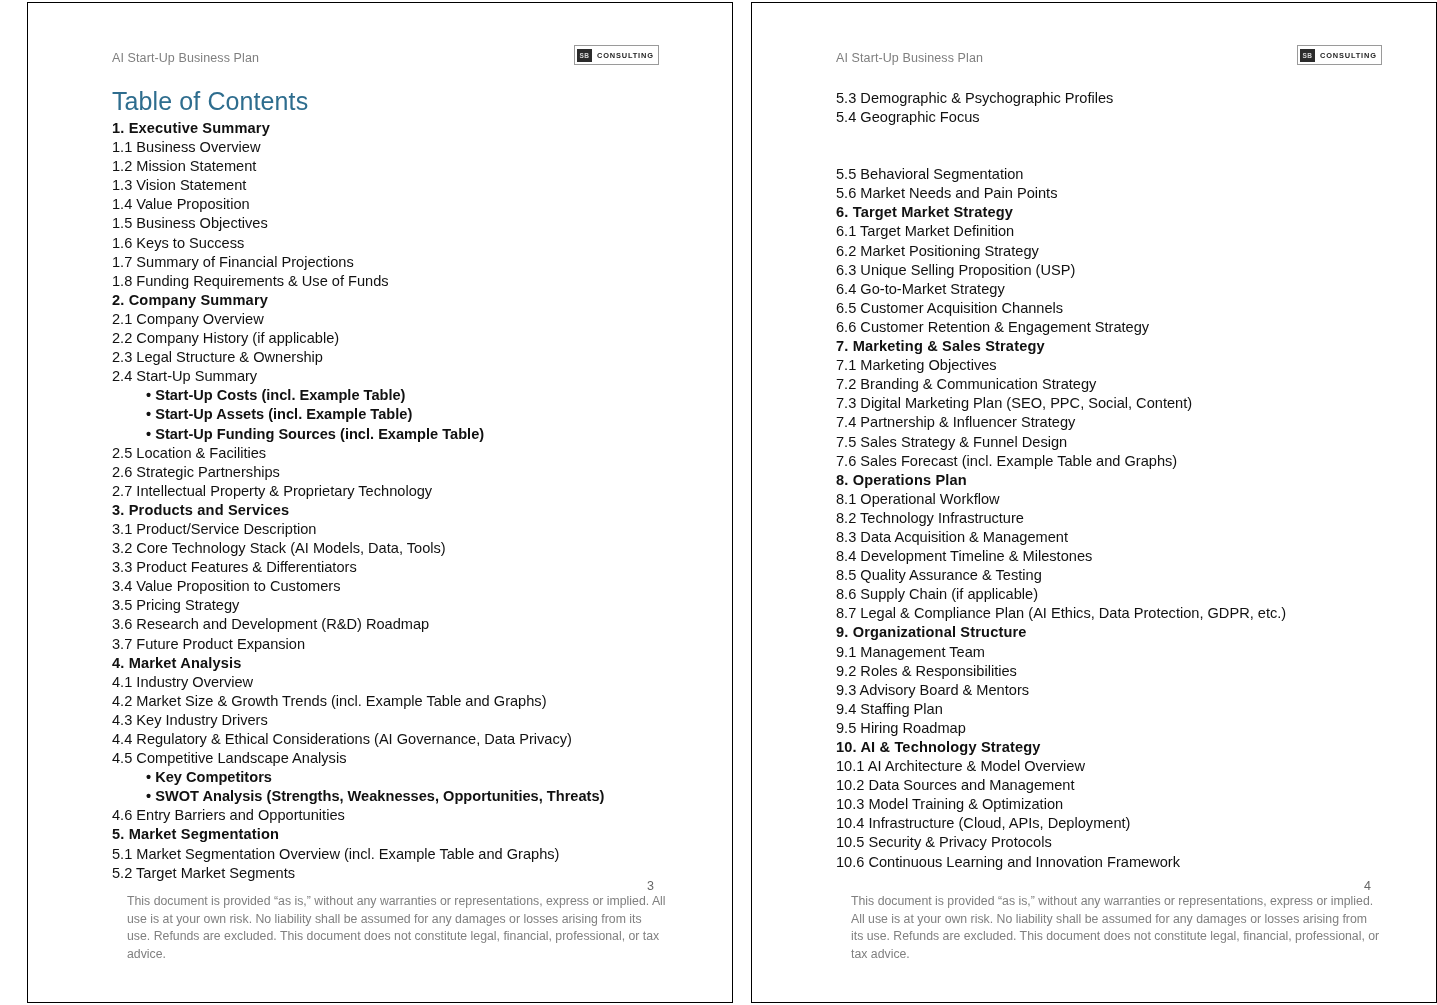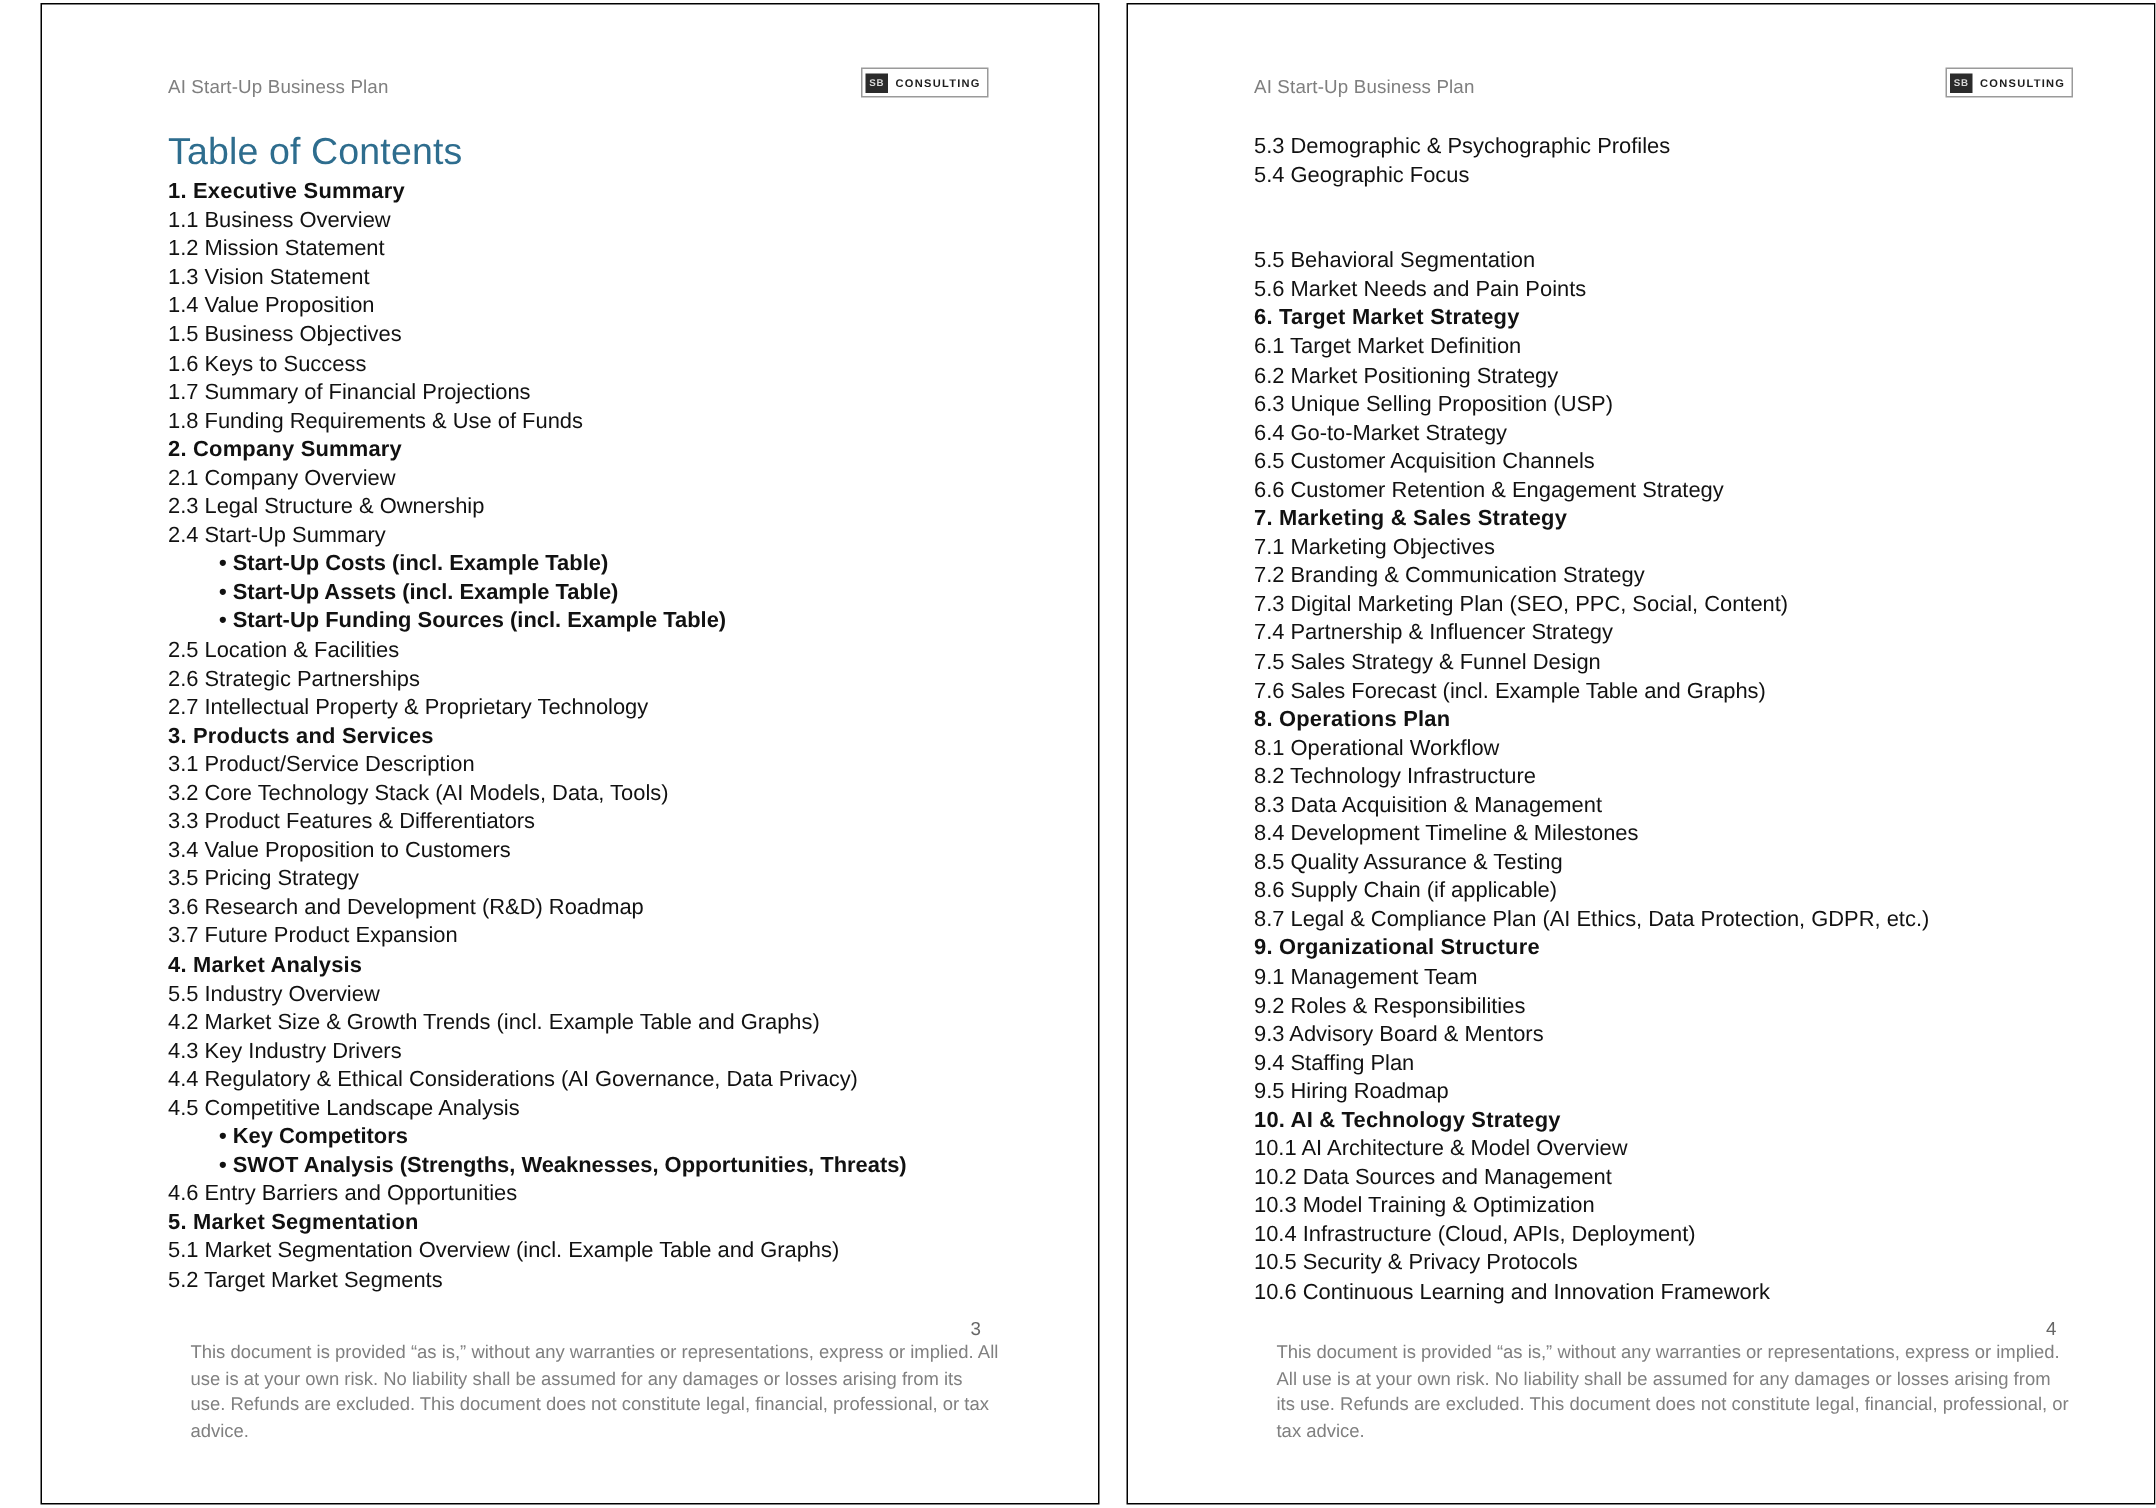--- a/index.html
+++ b/index.html
@@ -192,38 +192,39 @@
           <li class="toc-item lvl-2">1.1 Business Overview</li>
           <li class="toc-item lvl-2">1.2 Mission Statement</li>
           <li class="toc-item lvl-2">1.3 Vision Statement</li>
           <li class="toc-item lvl-2">1.4 Value Proposition</li>
           <li class="toc-item lvl-2">1.5 Business Objectives</li>
           <li class="toc-item lvl-2">1.6 Keys to Success</li>
           <li class="toc-item lvl-2">1.7 Summary of Financial Projections</li>
           <li class="toc-item lvl-2">1.8 Funding Requirements &amp; Use of Funds</li>
           <li class="toc-item lvl-1">2. Company Summary</li>
           <li class="toc-item lvl-2">2.1 Company Overview</li>
+          <li class="toc-item lvl-2">2.2 Company History (if applicable)</li>
           <li class="toc-item lvl-2">2.3 Legal Structure &amp; Ownership</li>
           <li class="toc-item lvl-2">2.4 Start-Up Summary</li>
           <li class="toc-item lvl-3">• Start-Up Costs (incl. Example Table)</li>
           <li class="toc-item lvl-3">• Start-Up Assets (incl. Example Table)</li>
           <li class="toc-item lvl-3">• Start-Up Funding Sources (incl. Example Table)</li>
           <li class="toc-item lvl-2">2.5 Location &amp; Facilities</li>
           <li class="toc-item lvl-2">2.6 Strategic Partnerships</li>
           <li class="toc-item lvl-2">2.7 Intellectual Property &amp; Proprietary Technology</li>
           <li class="toc-item lvl-1">3. Products and Services</li>
           <li class="toc-item lvl-2">3.1 Product/Service Description</li>
           <li class="toc-item lvl-2">3.2 Core Technology Stack (AI Models, Data, Tools)</li>
           <li class="toc-item lvl-2">3.3 Product Features &amp; Differentiators</li>
           <li class="toc-item lvl-2">3.4 Value Proposition to Customers</li>
           <li class="toc-item lvl-2">3.5 Pricing Strategy</li>
           <li class="toc-item lvl-2">3.6 Research and Development (R&amp;D) Roadmap</li>
           <li class="toc-item lvl-2">3.7 Future Product Expansion</li>
           <li class="toc-item lvl-1">4. Market Analysis</li>
-          <li class="toc-item lvl-2">5.5 Industry Overview</li>
+          <li class="toc-item lvl-2">4.1 Industry Overview</li>
           <li class="toc-item lvl-2">4.2 Market Size &amp; Growth Trends (incl. Example Table and Graphs)</li>
           <li class="toc-item lvl-2">4.3 Key Industry Drivers</li>
           <li class="toc-item lvl-2">4.4 Regulatory &amp; Ethical Considerations (AI Governance, Data Privacy)</li>
           <li class="toc-item lvl-2">4.5 Competitive Landscape Analysis</li>
           <li class="toc-item lvl-3">• Key Competitors</li>
           <li class="toc-item lvl-3">• SWOT Analysis (Strengths, Weaknesses, Opportunities, Threats)</li>
           <li class="toc-item lvl-2">4.6 Entry Barriers and Opportunities</li>
           <li class="toc-item lvl-1">5. Market Segmentation</li>
           <li class="toc-item lvl-2">5.1 Market Segmentation Overview (incl. Example Table and Graphs)</li>
           <li class="toc-item lvl-2">5.2 Target Market Segments</li>

